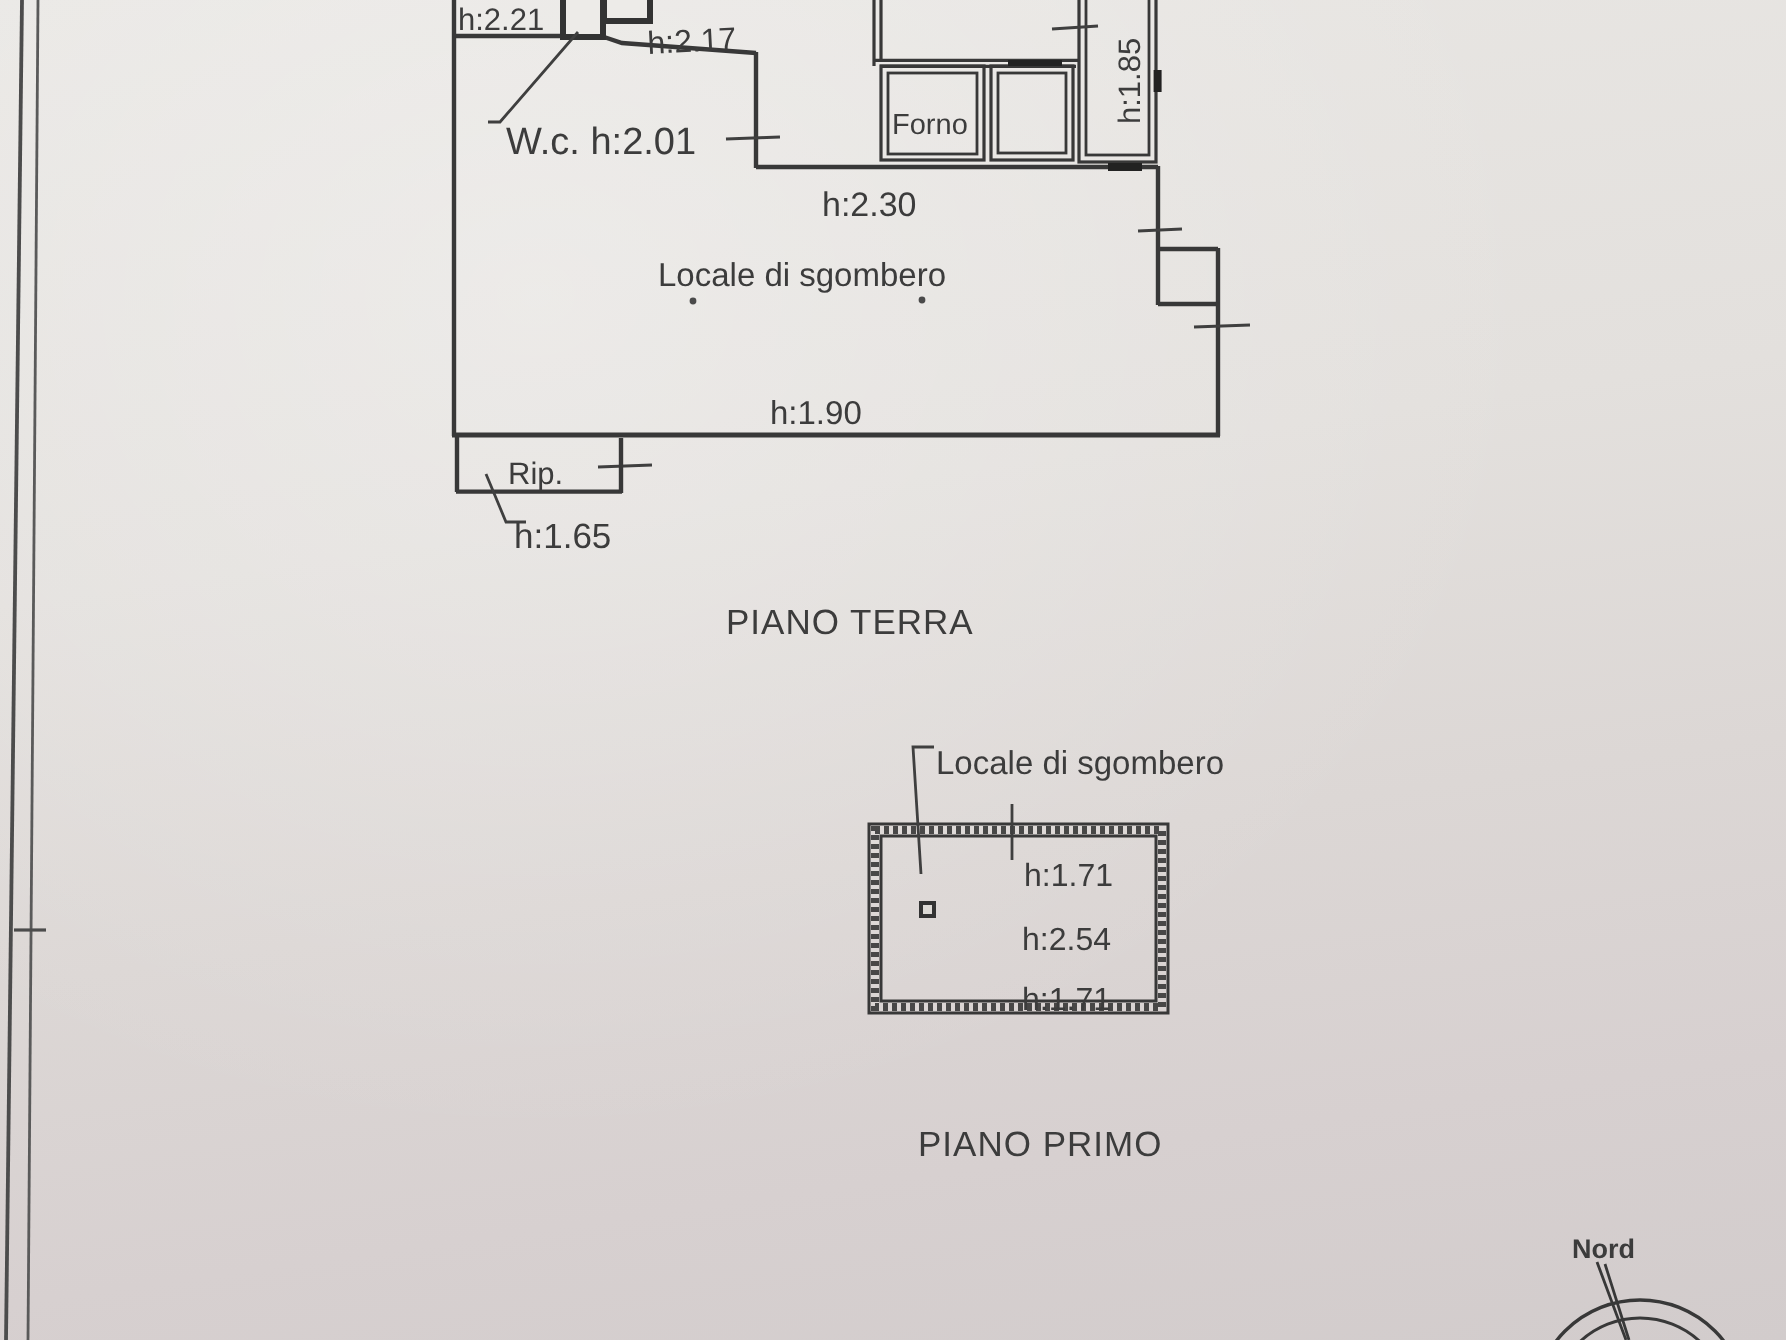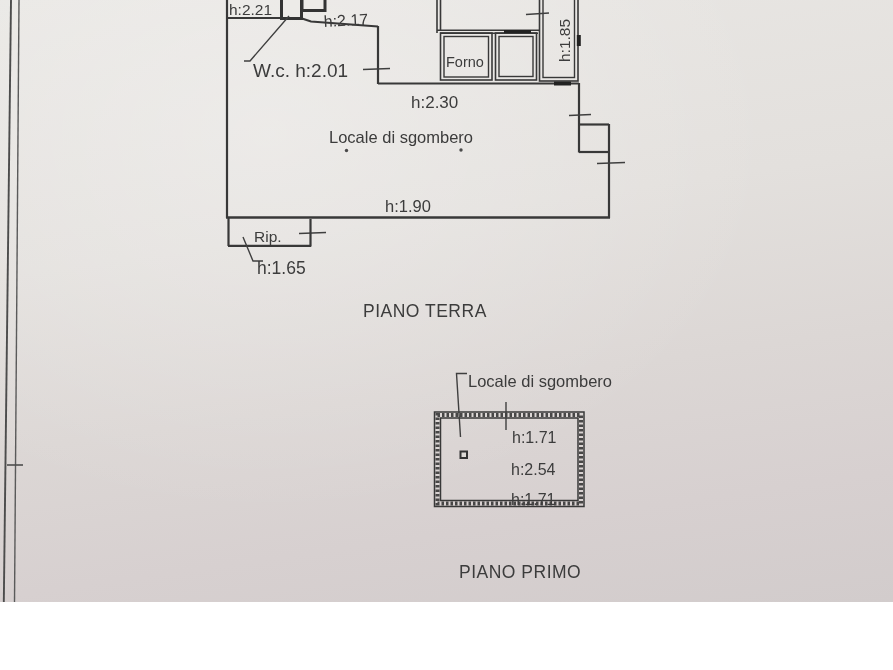--- a/index.html
+++ b/index.html
@@ -1,18 +1,18 @@
 <!DOCTYPE html>
 <html><head>
 <meta charset="utf-8">
 <style>
   html,body{margin:0;padding:0;}
   .photo{
     position:relative;
-    width:893px;height:602px;
+    width:893px;height:670px;
     overflow:hidden;
     background:
       radial-gradient(ellipse at 30% 22%, rgba(255,255,255,.28), rgba(255,255,255,0) 58%),
       linear-gradient(172deg, #e9e7e4 0%, #e3e0dd 38%, #dcd7d5 62%, #d7d0d0 82%, #d2cccc 100%);
     font-family:"Liberation Sans", sans-serif;
   }
   svg{position:absolute;left:0;top:0;filter:blur(.3px);}
   text{fill:#3c3c3c;font-family:"Liberation Sans", sans-serif;}
   .ink{stroke:#383838;fill:none;}
   .thin{stroke:#3f3f3f;stroke-width:1.4;fill:none;}

